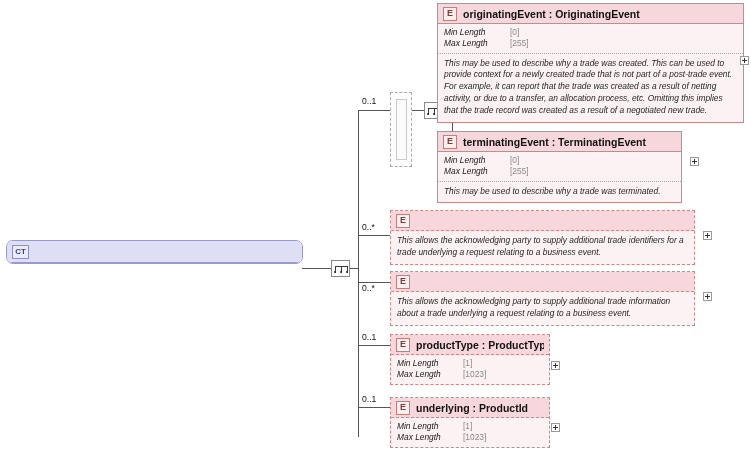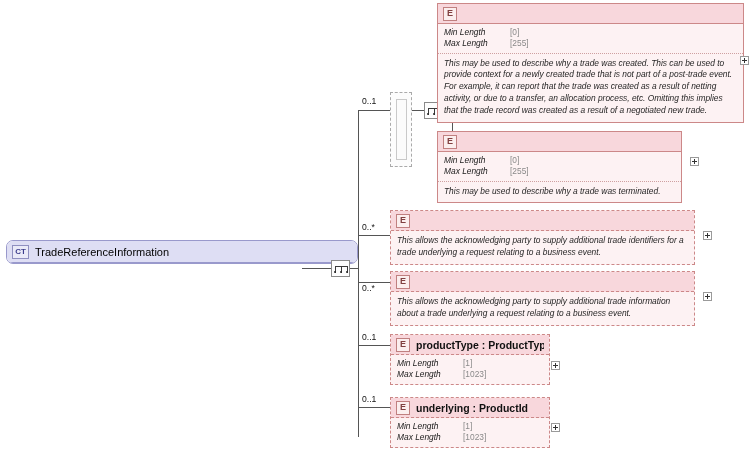--- a/index.html
+++ b/index.html
@@ -246,24 +246,23 @@
       <path d="M358 235 L390 235"></path>
 
       <path d="M358 282 L390 282"></path>
 
       <path d="M358 345 L390 345"></path>
 
       <path d="M358 407 L390 407"></path>
     </g>
   </svg>
 
-  <div class="node ct" style="left:6px; top:240px; width:352px;">
+  <div class="node ct" style="left:6px; top:240px; width:297px;">
     <div class="node-head">
       <span class="badge badge-ct">CT</span>
-      <span class="node-title">TradeReferenceInformation</span>
     </div>
   </div>
 
   <div class="seq" style="left:331px; top:260px;">
     <i class="hbar"></i>
     <i class="vstub" style="left:3px; top:5px;"></i>
     <i class="vstub" style="left:9px; top:5px;"></i>
     <i class="vstub" style="left:15px; top:5px;"></i>
     <i class="d" style="left:2px; top:10px;"></i>
     <i class="d" style="left:8px; top:10px;"></i>
@@ -280,38 +279,40 @@
     <i class="vstub" style="left:9px; top:5px;"></i>
     <i class="vstub" style="left:15px; top:5px;"></i>
     <i class="d" style="left:2px; top:10px;"></i>
     <i class="d" style="left:8px; top:10px;"></i>
     <i class="d" style="left:14px; top:10px;"></i>
   </div>
 
   <div class="node el" style="left:437px; top:3px; width:307px;">
     <div class="node-head">
       <span class="badge badge-e">E</span>
+      <span class="node-title">originatingEvent : OriginatingEvent</span>
     </div>
     <div class="facets">
       <div class="facet">
         <span class="f-name">Min Length</span>
         <span class="f-val">[0]</span>
       </div>
       <div class="facet">
         <span class="f-name">Max Length</span>
         <span class="f-val">[255]</span>
       </div>
     </div>
     <div class="annot">This may be used to describe why a trade was created. This can be used to provide context for a newly created trade that is not part of a post-trade event. For example, it can report that the trade was created as a result of netting activity, or due to a transfer, an allocation process, etc. Omitting this implies that the trade record was created as a result of a negotiated new trade.</div>
   </div>
   <div class="plus" style="left:740px; top:56px;"></div>
 
   <div class="node el" style="left:437px; top:131px; width:245px;">
     <div class="node-head">
       <span class="badge badge-e">E</span>
+      <span class="node-title">terminatingEvent : TerminatingEvent</span>
     </div>
     <div class="facets">
       <div class="facet">
         <span class="f-name">Min Length</span>
         <span class="f-val">[0]</span>
       </div>
       <div class="facet">
         <span class="f-name">Max Length</span>
         <span class="f-val">[255]</span>
       </div>

